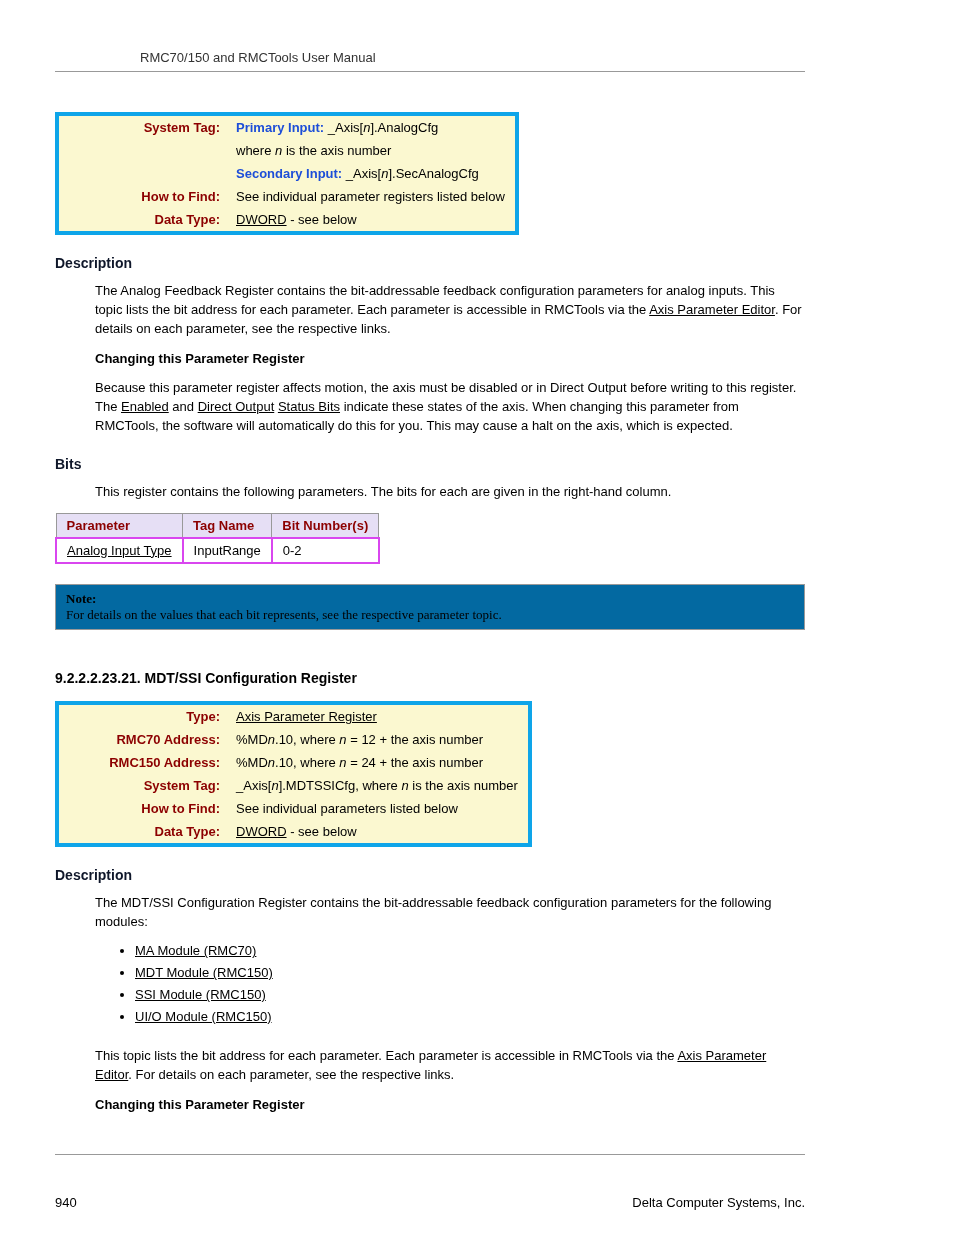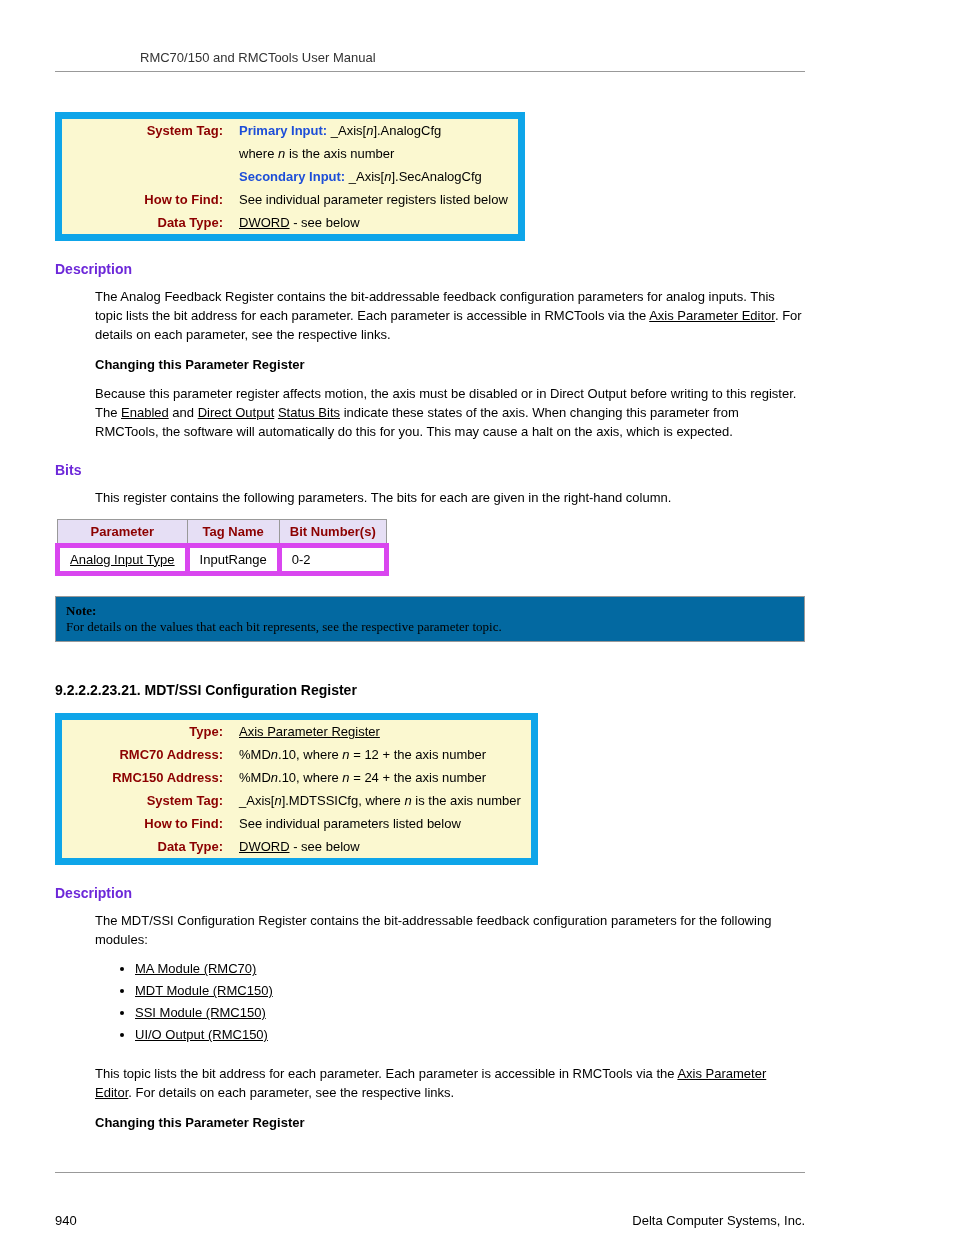--- a/index.html
+++ b/index.html
@@ -21,58 +21,58 @@
     font-size: 13px;
     color: #333;
     padding-left: 85px;
   }
   .hr-top {
     border: none;
     border-top: 1px solid #999;
     margin: 6px 0 40px 0;
   }
   .info-table {
-    border: 7px solid #0ea5e9;
+    border: 4px solid #0ea5e9;
     background: #fbf8d0;
     border-collapse: collapse;
     margin-left: 0;
   }
   .info-table td {
     padding: 4px 10px 4px 6px;
     vertical-align: top;
   }
   .info-label {
     color: #8c0000;
     font-weight: bold;
     text-align: right;
     white-space: nowrap;
     width: 155px;
   }
   .maroon-bold { color: #1d4ed8; font-weight: bold; }
   .italic { font-style: italic; }
   .link { text-decoration: underline; }
-  .section-h { color: #6d28d9; font-weight: bold; font-size: 14px; margin: 20px 0 6px 0; }
+  .section-h { color: #0f172a; font-weight: bold; font-size: 14px; margin: 20px 0 6px 0; }
   .sub-h { font-weight: bold; margin: 10px 0 4px 0; }
   .body-text { margin-left: 40px; line-height: 1.45; }
   .body-text p { margin: 11px 0; }
   .bits-table {
     border-collapse: collapse;
     margin-top: 10px;
   }
   .bits-table th {
     background: #e6dff5;
     color: #8c0000;
     font-weight: bold;
     border: 1px solid #999;
     padding: 4px 10px;
-    text-align: center;
+    text-align: left;
     font-size: 13px;
   }
   .bits-table td {
-    border: 5px solid #d946ef;
+    border: 2px solid #d946ef;
     padding: 4px 10px;
   }
   .note-box {
     border: 1px solid #999;
     background: #0369a1;
     padding: 6px 10px;
     margin-top: 20px;
     font-family: Liberation Serif, serif;
   }
   .note-box .note-title { font-weight: bold; }
@@ -211,21 +211,21 @@
   </tbody>
     </table>
 
   <div class="section-h">Description</div>
   <div class="body-text">
     <p>The MDT/SSI Configuration Register contains the bit-addressable feedback configuration parameters for the following modules:</p>
     <ul class="modules">
       <li><span class="link">MA Module (RMC70)</span></li>
       <li><span class="link">MDT Module (RMC150)</span></li>
       <li><span class="link">SSI Module (RMC150)</span></li>
-      <li><span class="link">UI/O Output (RMC150)</span></li>
+      <li><span class="link">UI/O Module (RMC150)</span></li>
     </ul>
     <p style="margin-top:20px;">
       <span>This topic lists the bit address for each parameter. Each parameter is accessible in RMCTools via the </span><span class="link">Axis Parameter Editor</span><span>. For details on each parameter, see the respective links.</span>
     </p>
     <div class="sub-h">Changing this Parameter Register</div>
   </div>
 
   <hr class="hr-bottom">
   <div class="footer">
     <span>940</span>

